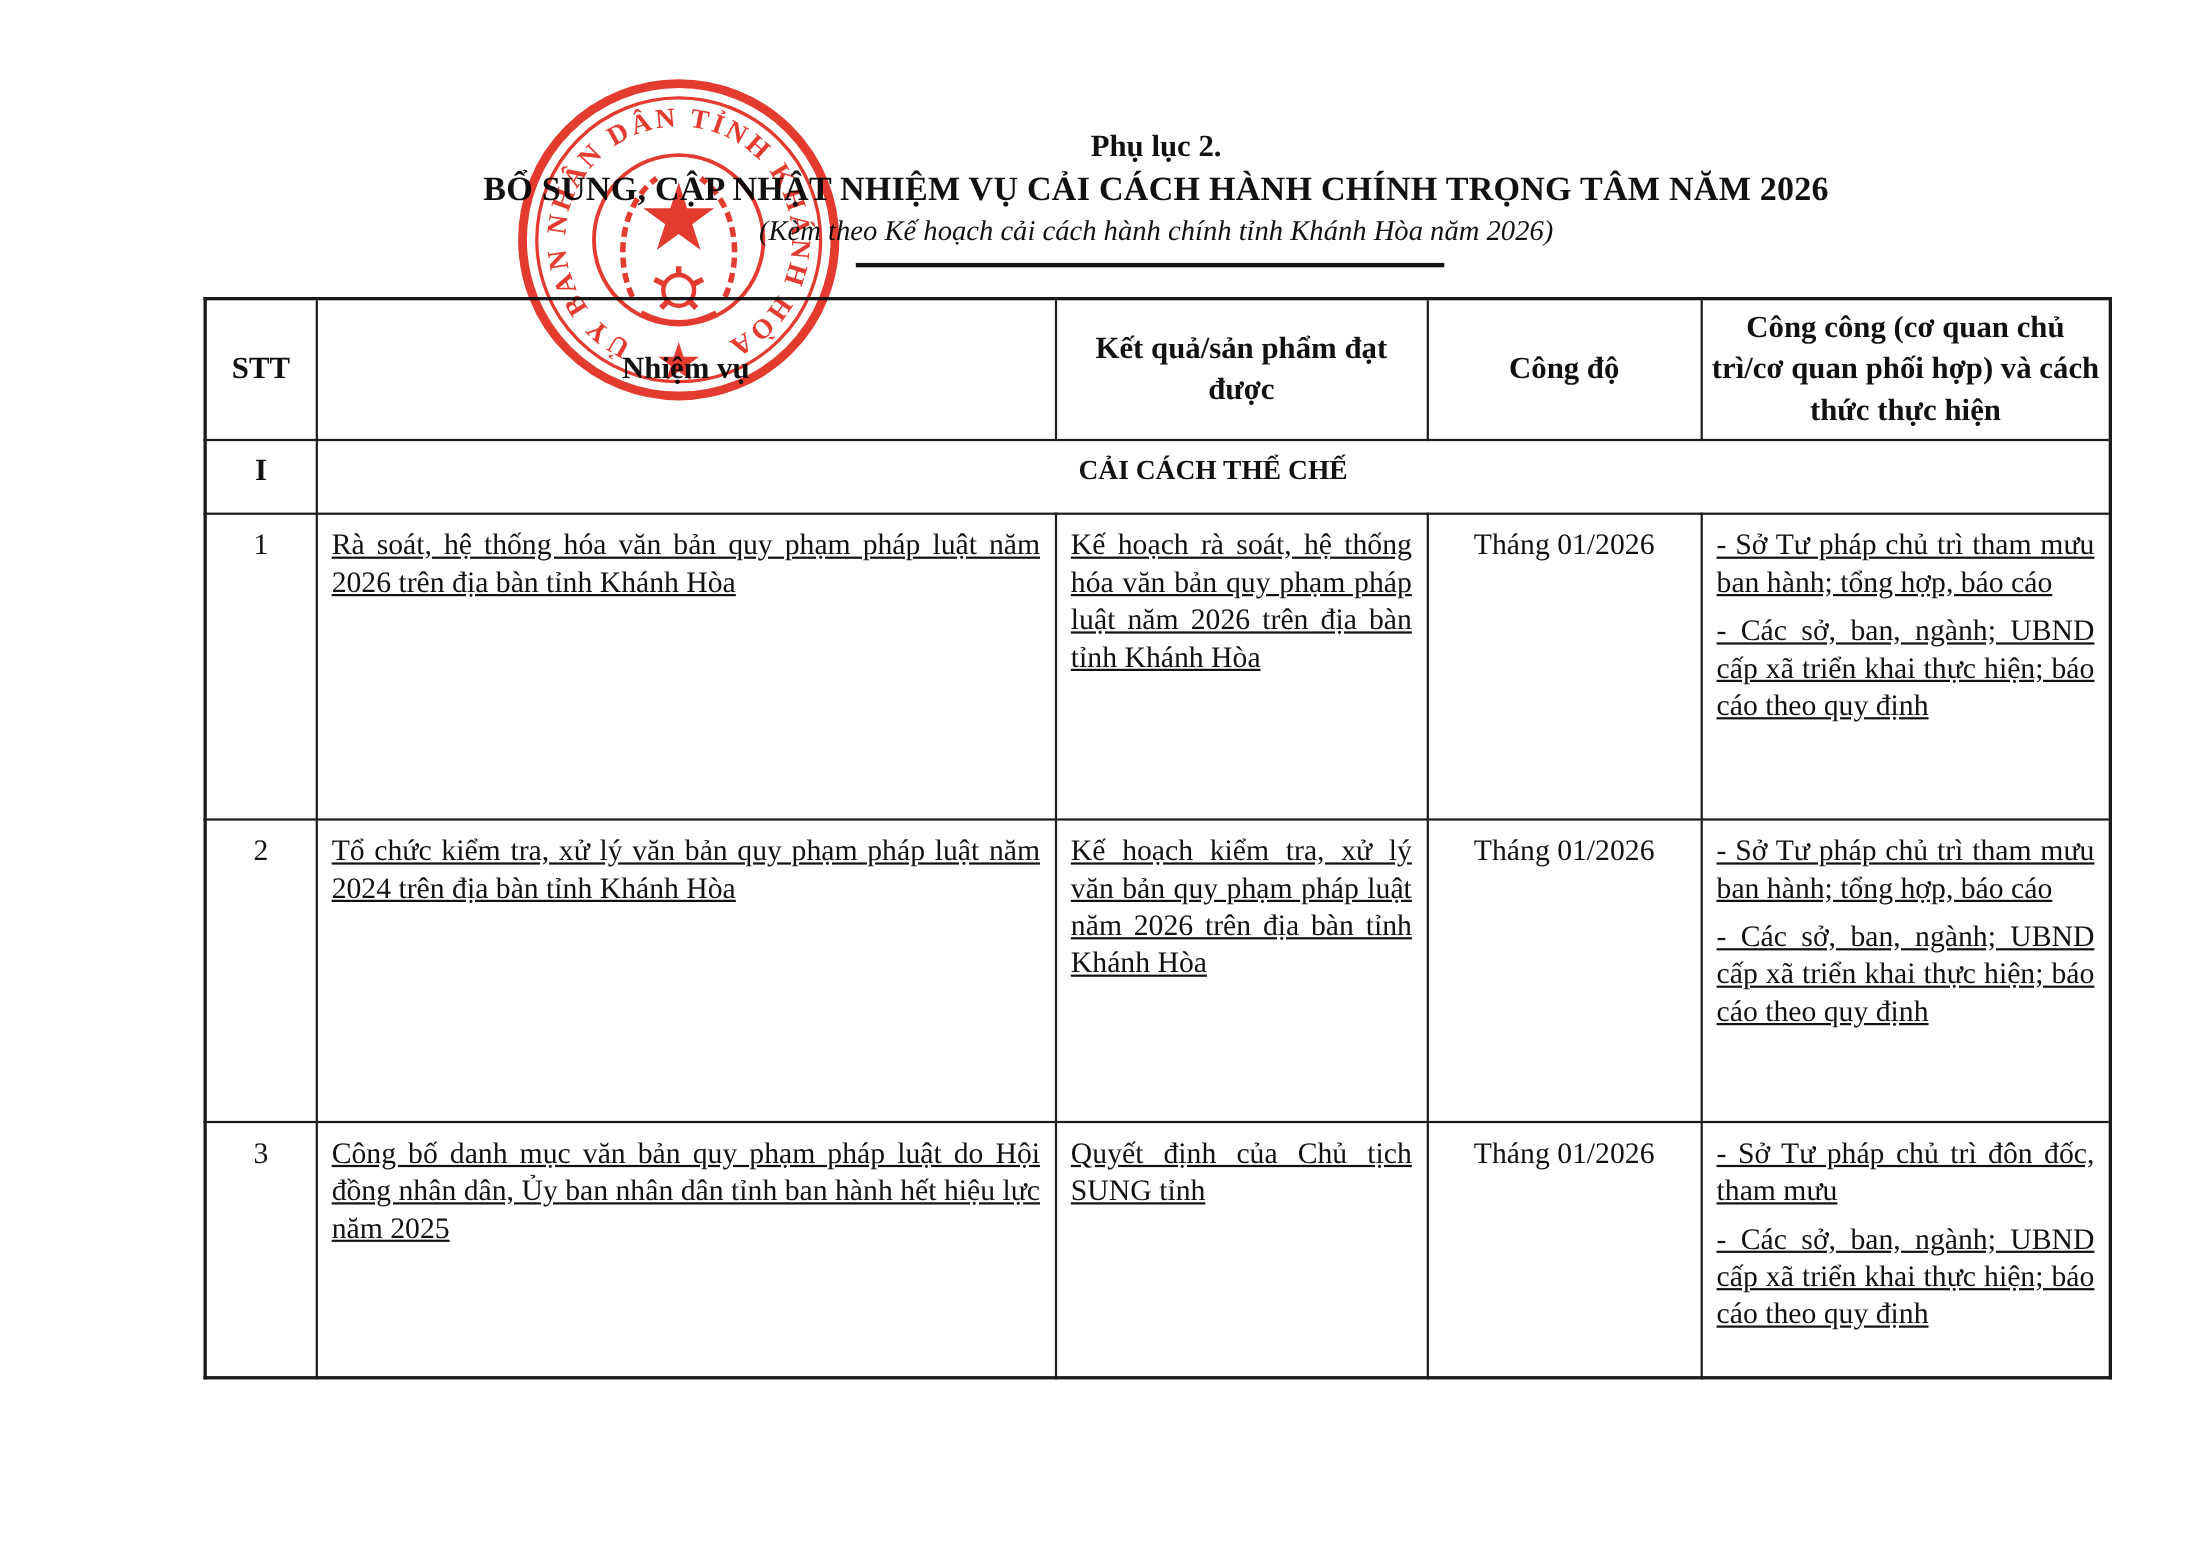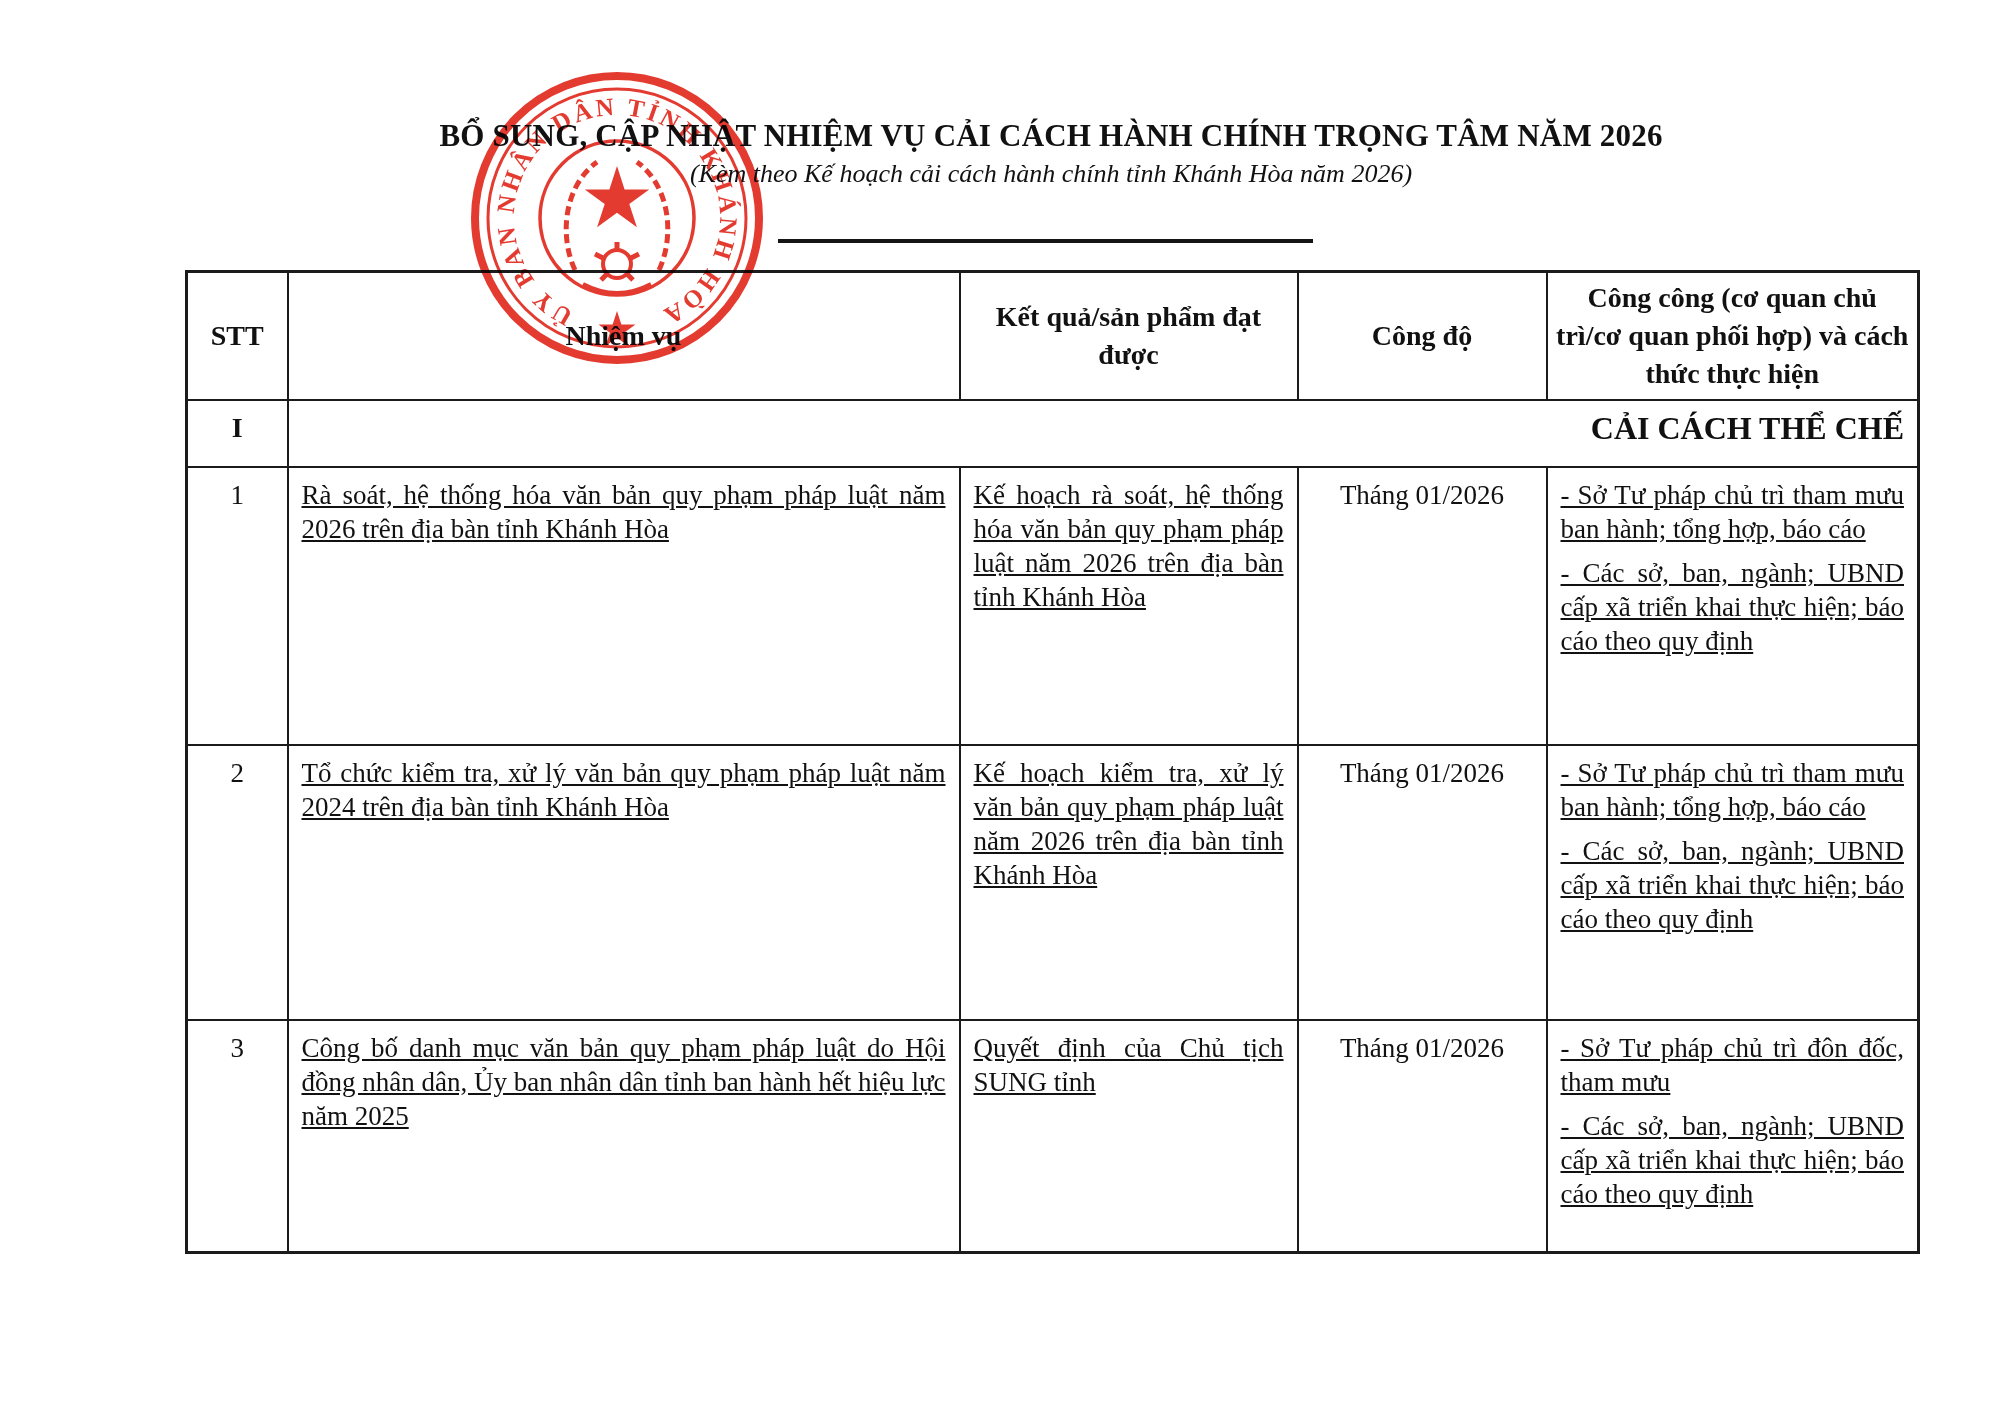--- a/index.html
+++ b/index.html
@@ -39,42 +39,43 @@
     overflow:hidden;
   }
   table.main{border:3px solid #1b1b1b;}
   th{
     font-weight:bold;font-size:28px;line-height:38px;
     text-align:center;vertical-align:middle !important;
     padding:4px 8px !important;
   }
   td.stt{text-align:center;padding-top:12px;}
   td.section-title{
-    font-weight:bold;font-size:32px;vertical-align:middle;
-    padding-left:14px;text-align:right;
+    font-weight:bold;font-size:25px;vertical-align:middle;
+    padding-left:14px;text-align:center;
   }
   td.sec-stt{text-align:center;vertical-align:middle;font-weight:bold;font-size:28px;}
   td.just{text-align:justify;text-decoration:underline;}
   td.tien-do{text-align:center;}
   td p{margin:0 0 10px 0;}
   td p:last-child{margin-bottom:0;}
 
   
   .seal{
     position:absolute;left:467px;top:68px;width:300px;height:300px;
     mix-blend-mode:multiply;opacity:.9;
     pointer-events:none;
   }
 </style>
 </head>
 <body>
 
 <div class="page">
 
   <div class="doc-header">
+    <div class="appendix">Phụ lục 2.</div>
     <div class="main-title">BỔ SUNG, CẬP NHẬT NHIỆM VỤ CẢI CÁCH HÀNH CHÍNH TRỌNG TÂM NĂM 2026</div>
     <div class="subtitle">(Kèm theo Kế hoạch cải cách hành chính tỉnh Khánh Hòa năm 2026)</div>
   </div>
   <div class="subtitle-rule"></div>
 
   <table class="main">
     <colgroup>
       <col style="width:101px">
         <col style="width:672px">
         <col style="width:338px">

